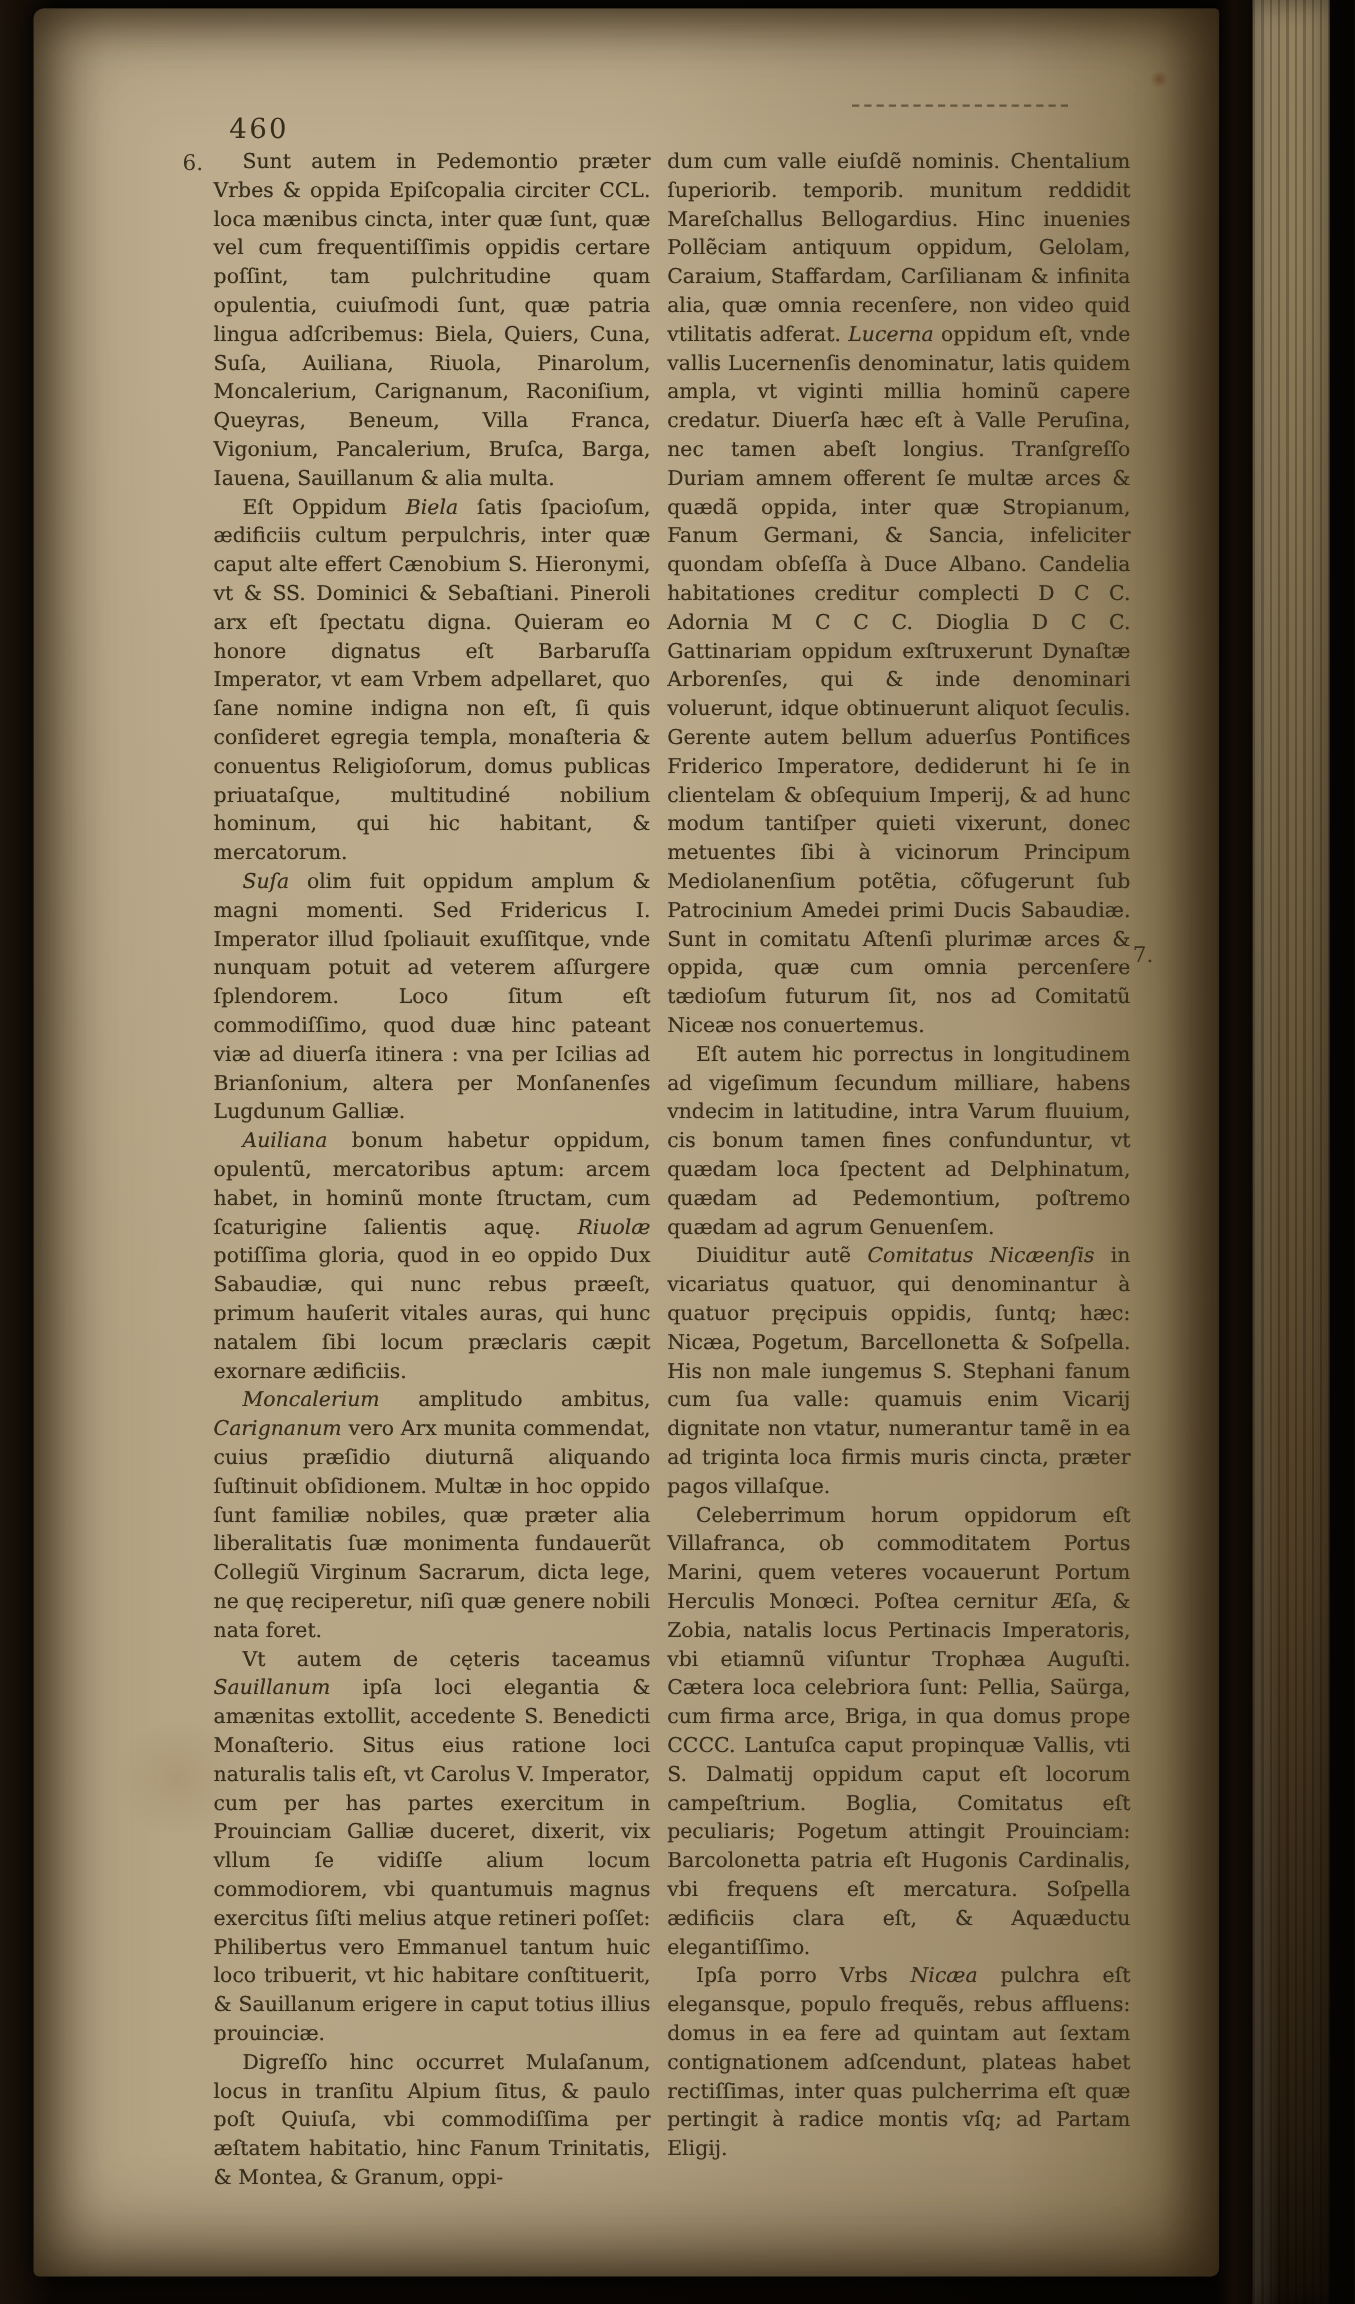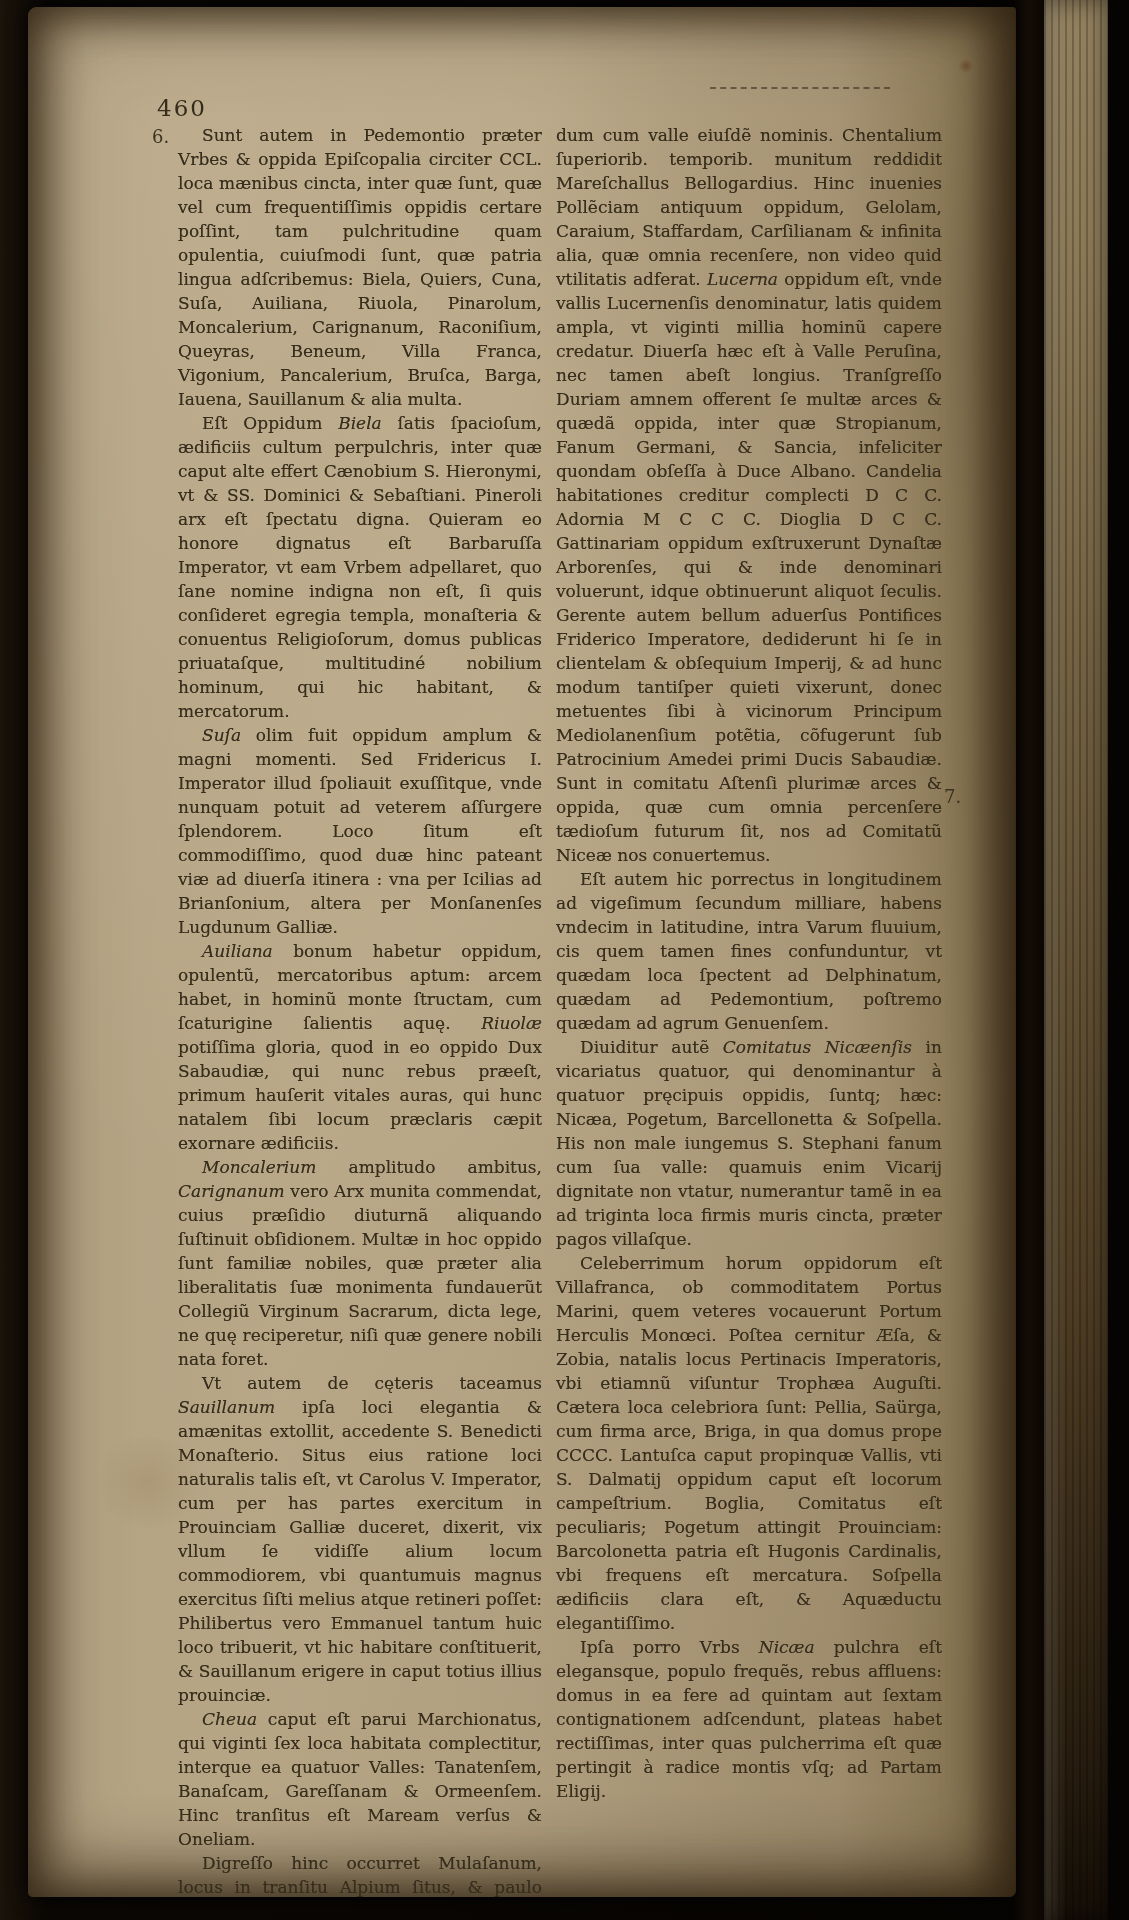--- a/index.html
+++ b/index.html
@@ -38,21 +38,21 @@
       repeating-linear-gradient(90deg,rgba(0,0,0,.22) 0 2px,transparent 2px 7px),
       linear-gradient(90deg,rgba(255,240,210,.18),transparent 35%),
       linear-gradient(180deg,#93815f 0%,#8d7b58 12%,#6f5e3f 38%,#4e3d24 68%,#271c0f 92%,#150e06 100%);
     box-shadow:inset 0 0 25px rgba(0,0,0,.5);
   }
   .gutter{
     position:absolute;left:1014px;top:0;width:32px;height:1920px;
     background:linear-gradient(90deg,rgba(20,12,5,0),#140c05 45%,#0a0603 100%);
   }
   
-  .ink{color:#352c1b;}
+  .ink{color:#352c1b;margin-left:34px;}
   .pagenum{
     position:absolute;left:129px;top:88px;font-size:23px;letter-spacing:2px;
   }
   .runhead{
     position:absolute;left:310px;top:84px;width:560px;text-align:center;
     font-size:21px;letter-spacing:6px;word-spacing:10px;
     color:#3a3120;
   }
   .dashes{
     position:absolute;left:682px;top:80px;width:180px;
@@ -93,29 +93,28 @@
   <div class="mnote n7">7.</div>
 
   <div class="col left">
     <div>
         <p class="para"><span>Sunt autem in Pedemontio præter Vrbes &amp; oppida Epiſcopalia circiter CCL. loca mænibus cincta, inter quæ ſunt, quæ vel cum frequentiſſimis oppidis certare poſſint, tam pulchritudine quam opulentia, cuiuſmodi ſunt, quæ patria lingua adſcribemus: Biela, Quiers, Cuna, Suſa, Auiliana, Riuola, Pinarolum, Moncalerium, Carignanum, Raconiſium, Queyras, Beneum, Villa Franca, Vigonium, Pancalerium, Bruſca, Barga, Iauena, Sauillanum &amp; alia multa.</span></p>
         <p class="para"><span>Eſt Oppidum </span><i>Biela</i><span> ſatis ſpacioſum, ædificiis cultum perpulchris, inter quæ caput alte effert Cænobium S. Hieronymi, vt &amp; SS. Dominici &amp; Sebaſtiani. Pineroli arx eſt ſpectatu digna. Quieram eo honore dignatus eſt Barbaruſſa Imperator, vt eam Vrbem adpellaret, quo ſane nomine indigna non eſt, ſi quis conſideret egregia templa, monaſteria &amp; conuentus Religioſorum, domus publicas priuataſque, multitudiné nobilium hominum, qui hic habitant, &amp; mercatorum.</span></p>
         <p class="para"><i>Suſa</i><span> olim fuit oppidum amplum &amp; magni momenti. Sed Fridericus I. Imperator illud ſpoliauit exuſſitque, vnde nunquam potuit ad veterem aſſurgere ſplendorem. Loco ſitum eſt commodiſſimo, quod duæ hinc pateant viæ ad diuerſa itinera : vna per Icilias ad Brianſonium, altera per Monſanenſes Lugdunum Galliæ.</span></p>
         <p class="para"><i>Auiliana</i><span> bonum habetur oppidum, opulentũ, mercatoribus aptum: arcem habet, in hominũ monte ſtructam, cum ſcaturigine ſalientis aquę. </span><i>Riuolæ</i><span> potiſſima gloria, quod in eo oppido Dux Sabaudiæ, qui nunc rebus præeſt, primum hauſerit vitales auras, qui hunc natalem ſibi locum præclaris cæpit exornare ædificiis.</span></p>
         <p class="para"><i>Moncalerium</i><span> amplitudo ambitus, </span><i>Carignanum</i><span> vero Arx munita commendat, cuius præſidio diuturnã aliquando ſuſtinuit obſidionem. Multæ in hoc oppido ſunt familiæ nobiles, quæ præter alia liberalitatis ſuæ monimenta fundauerũt Collegiũ Virginum Sacrarum, dicta lege, ne quę reciperetur, niſi quæ genere nobili nata foret.</span></p>
         <p class="para"><span>Vt autem de cęteris taceamus </span><i>Sauillanum</i><span> ipſa loci elegantia &amp; amænitas extollit, accedente S. Benedicti Monaſterio. Situs eius ratione loci naturalis talis eſt, vt Carolus V. Imperator, cum per has partes exercitum in Prouinciam Galliæ duceret, dixerit, vix vllum ſe vidiſſe alium locum commodiorem, vbi quantumuis magnus exercitus ſiſti melius atque retineri poſſet: Philibertus vero Emmanuel tantum huic loco tribuerit, vt hic habitare conſtituerit, &amp; Sauillanum erigere in caput totius illius prouinciæ.</span></p>
-        <p class="para"><i>Cheua</i><span> caput eſt parui Marchionatus, qui viginti ſex loca habitata complectitur, interque ea quatuor Valles: Tanatenſem, Banaſcam, Gareſſanam &amp; Ormeenſem. Hinc tranſitus eſt Maream verſus &amp; Oneliam.</span></p>
         <p class="para"><span>Digreſſo hinc occurret Mulaſanum, locus in tranſitu Alpium ſitus, &amp; paulo poſt Quiuſa, vbi commodiſſima per æſtatem habitatio, hinc Fanum Trinitatis, &amp; Montea, &amp; Granum, oppi-</span></p>
       </div>
   </div>
 
   <div class="col right">
     <div>
         <p class="para noindent"><span>dum cum valle eiuſdẽ nominis. Chentalium ſuperiorib. temporib. munitum reddidit Mareſchallus Bellogardius. Hinc inuenies Pollẽciam antiquum oppidum, Gelolam, Caraium, Staffardam, Carſilianam &amp; infinita alia, quæ omnia recenſere, non video quid vtilitatis adferat. </span><i>Lucerna</i><span> oppidum eſt, vnde vallis Lucernenſis denominatur, latis quidem ampla, vt viginti millia hominũ capere credatur. Diuerſa hæc eſt à Valle Peruſina, nec tamen abeſt longius. Tranſgreſſo Duriam amnem offerent ſe multæ arces &amp; quædã oppida, inter quæ Stropianum, Fanum Germani, &amp; Sancia, infeliciter quondam obſeſſa à Duce Albano. Candelia habitationes creditur complecti D C C. Adornia M C C C. Dioglia D C C. Gattinariam oppidum exſtruxerunt Dynaſtæ Arborenſes, qui &amp; inde denominari voluerunt, idque obtinuerunt aliquot ſeculis. Gerente autem bellum aduerſus Pontifices Friderico Imperatore, dediderunt hi ſe in clientelam &amp; obſequium Imperij, &amp; ad hunc modum tantiſper quieti vixerunt, donec metuentes ſibi à vicinorum Principum Mediolanenſium potẽtia, cõfugerunt ſub Patrocinium Amedei primi Ducis Sabaudiæ. Sunt in comitatu Aſtenſi plurimæ arces &amp; oppida, quæ cum omnia percenſere tædioſum futurum ſit, nos ad Comitatũ Niceæ nos conuertemus.</span></p>
-        <p class="para"><span>Eſt autem hic porrectus in longitudinem ad vigeſimum ſecundum milliare, habens vndecim in latitudine, intra Varum fluuium, cis quem tamen fines confunduntur, vt quædam loca ſpectent ad Delphinatum, quædam ad Pedemontium, poſtremo quædam ad agrum Genuenſem.</span></p>
+        <p class="para"><span>Eſt autem hic porrectus in longitudinem ad vigeſimum ſecundum milliare, habens vndecim in latitudine, intra Varum fluuium, cis bonum tamen fines confunduntur, vt quædam loca ſpectent ad Delphinatum, quædam ad Pedemontium, poſtremo quædam ad agrum Genuenſem.</span></p>
         <p class="para"><span>Diuiditur autẽ </span><i>Comitatus Nicæenſis</i><span> in vicariatus quatuor, qui denominantur à quatuor pręcipuis oppidis, ſuntq; hæc: Nicæa, Pogetum, Barcellonetta &amp; Soſpella. His non male iungemus S. Stephani fanum cum ſua valle: quamuis enim Vicarij dignitate non vtatur, numerantur tamẽ in ea ad triginta loca firmis muris cincta, præter pagos villaſque.</span></p>
         <p class="para"><span>Celeberrimum horum oppidorum eſt Villafranca, ob commoditatem Portus Marini, quem veteres vocauerunt Portum Herculis Monœci. Poſtea cernitur Æſa, &amp; Zobia, natalis locus Pertinacis Imperatoris, vbi etiamnũ viſuntur Trophæa Auguſti. Cætera loca celebriora ſunt: Pellia, Saürga, cum firma arce, Briga, in qua domus prope CCCC. Lantuſca caput propinquæ Vallis, vti S. Dalmatij oppidum caput eſt locorum campeſtrium. Boglia, Comitatus eſt peculiaris; Pogetum attingit Prouinciam: Barcolonetta patria eſt Hugonis Cardinalis, vbi frequens eſt mercatura. Soſpella ædificiis clara eſt, &amp; Aquæductu elegantiſſimo.</span></p>
         <p class="para"><span>Ipſa porro Vrbs </span><i>Nicæa</i><span> pulchra eſt elegansque, populo frequẽs, rebus affluens: domus in ea fere ad quintam aut ſextam contignationem adſcendunt, plateas habet rectiſſimas, inter quas pulcherrima eſt quæ pertingit à radice montis vſq; ad Partam Eligij.</span></p>
       </div>
   </div>
 </div>
 
 <div class="gutter"></div>
 <div class="edge"></div>
 

